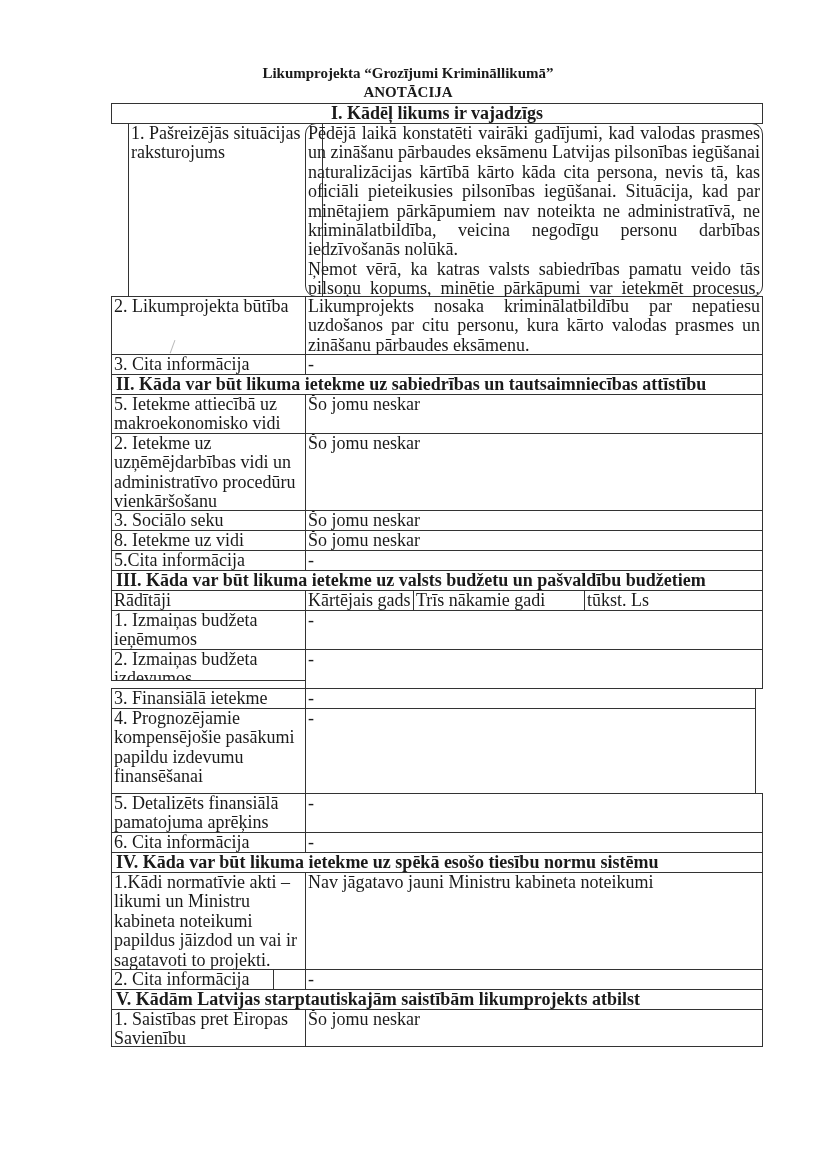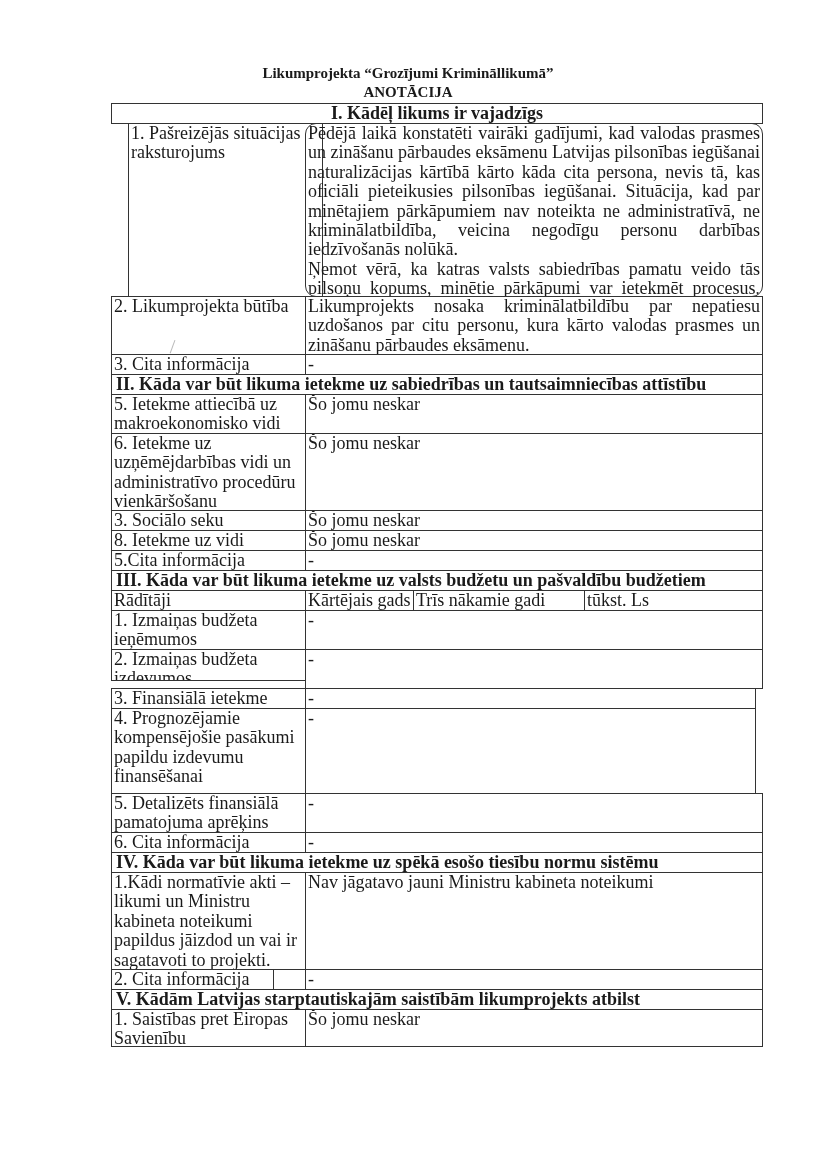--- a/index.html
+++ b/index.html
@@ -31,21 +31,21 @@
 </div>
 <div class="box cell" style="left:111px;top:296px;width:195px;height:59px;">2. Likumprojekta būtība</div>
 <div class="box cell just" style="left:305px;top:296px;width:458px;height:59px;">Likumprojekts nosaka kriminālatbildību par nepatiesu uzdošanos par citu personu, kura kārto valodas prasmes un zināšanu pārbaudes eksāmenu.</div>
 <div class="mark"></div>
 <div class="box cell" style="left:111px;top:354px;width:195px;height:21px;">3. Cita informācija</div>
 <div class="box cell" style="left:305px;top:354px;width:458px;height:21px;">-</div>
 
 <div class="box secl" style="left:111px;top:374px;width:652px;height:21px;">II. Kāda var būt likuma ietekme uz sabiedrības un tautsaimniecības attīstību</div>
 <div class="box cell" style="left:111px;top:394px;width:195px;height:40px;">5. Ietekme attiecībā uz makroekonomisko vidi</div>
 <div class="box cell" style="left:305px;top:394px;width:458px;height:40px;">Šo jomu neskar</div>
-<div class="box cell" style="left:111px;top:433px;width:195px;height:78px;">6. Ietekme uz uzņēmējdarbības vidi un administratīvo procedūru vienkāršošanu</div>
+<div class="box cell" style="left:111px;top:433px;width:195px;height:78px;">2. Ietekme uz uzņēmējdarbības vidi un administratīvo procedūru vienkāršošanu</div>
 <div class="box cell" style="left:305px;top:433px;width:458px;height:78px;">Šo jomu neskar</div>
 <div class="box cell" style="left:111px;top:510px;width:195px;height:21px;">3. Sociālo seku izvērtējums</div>
 <div class="box cell" style="left:305px;top:510px;width:458px;height:21px;">Šo jomu neskar</div>
 <div class="box cell" style="left:111px;top:530px;width:195px;height:21px;">8. Ietekme uz vidi</div>
 <div class="box cell" style="left:305px;top:530px;width:458px;height:21px;">Šo jomu neskar</div>
 <div class="box cell" style="left:111px;top:550px;width:195px;height:21px;">5.Cita informācija</div>
 <div class="box cell" style="left:305px;top:550px;width:458px;height:21px;">-</div>
 
 <div class="box secl" style="left:111px;top:570px;width:652px;height:21px;">III. Kāda var būt likuma ietekme uz valsts budžetu un pašvaldību budžetiem</div>
 <div class="box cell" style="left:111px;top:590px;width:195px;height:21px;">Rādītāji</div>

